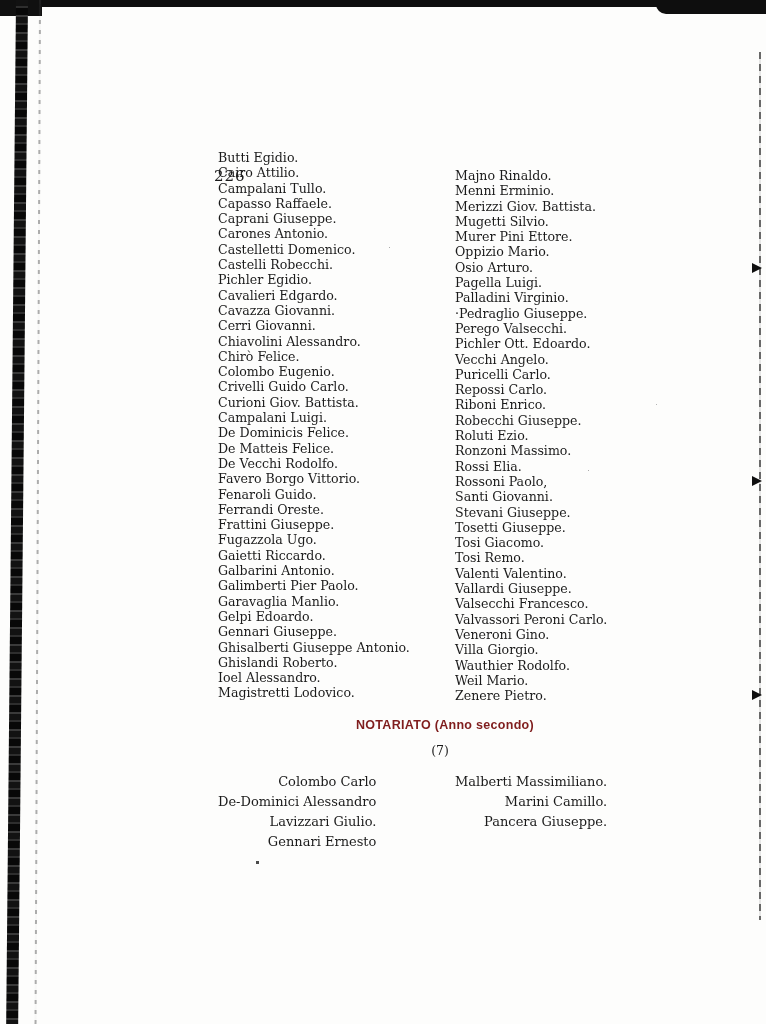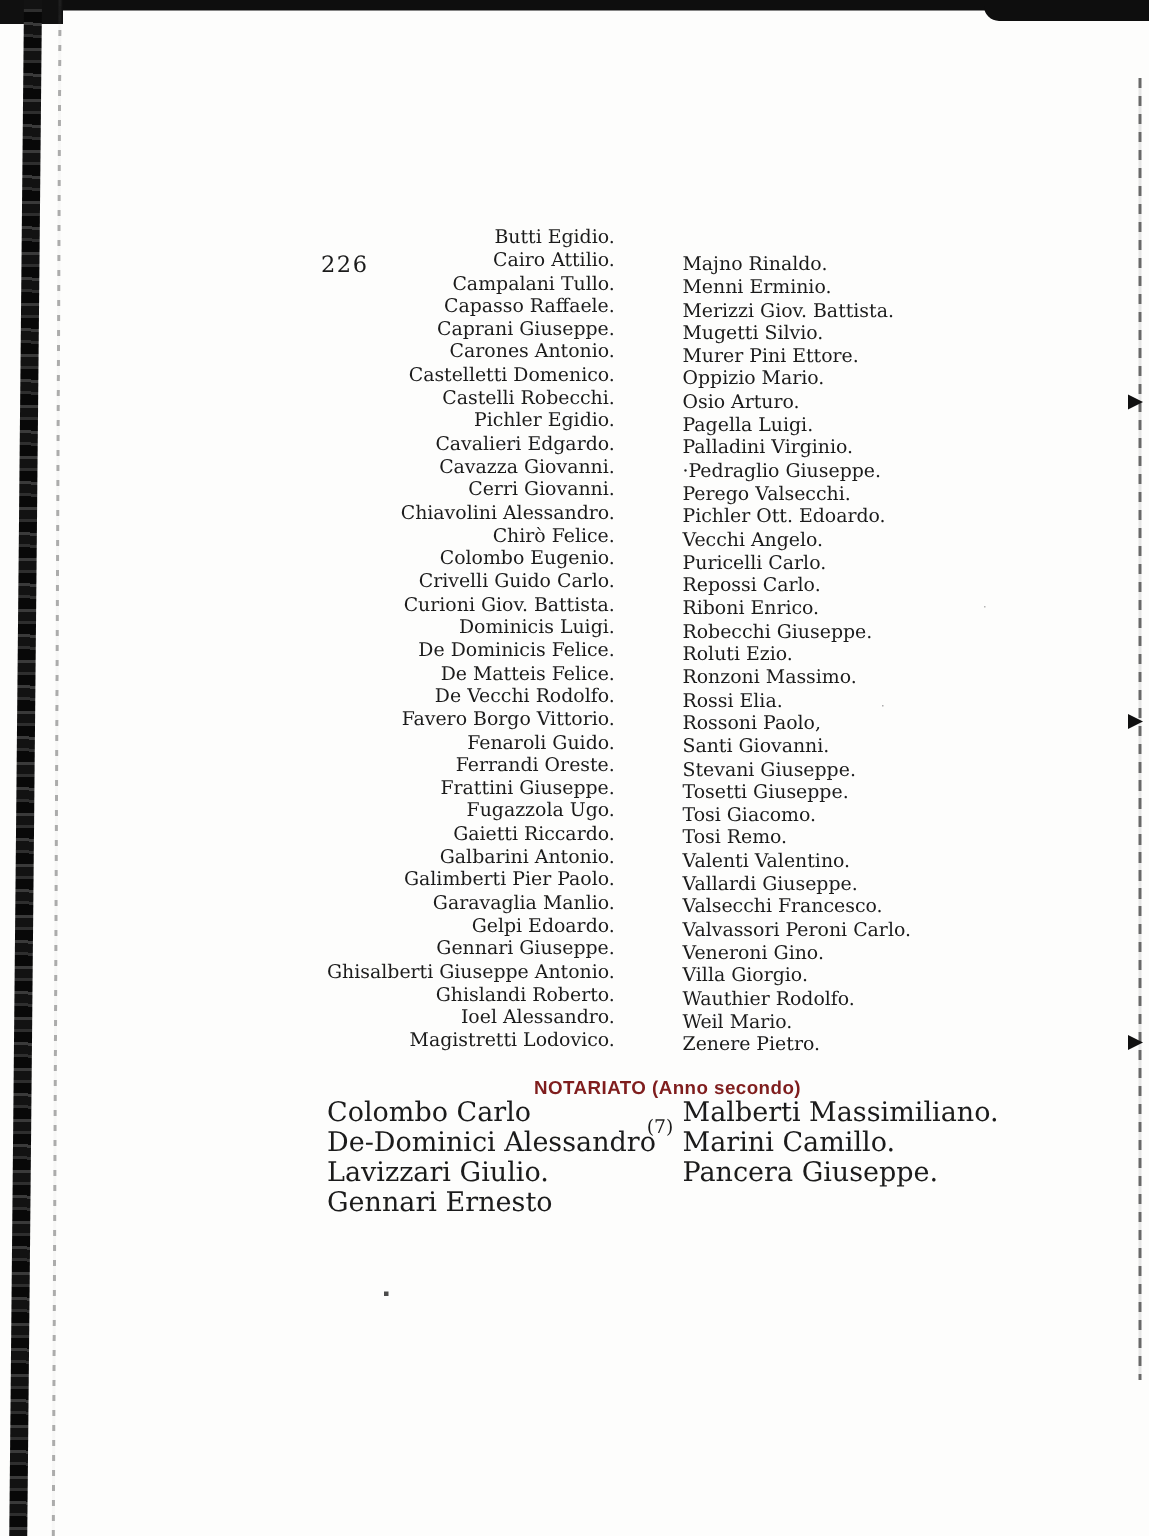--- a/index.html
+++ b/index.html
@@ -29,29 +29,29 @@
   .edge-arrow { position:absolute; left:752px; width:0; height:0;
     border-top:5px solid transparent; border-bottom:5px solid transparent;
     border-left:10px solid #101010; }
   .arrow-1 { top:263px; } .arrow-2 { top:476px; } .arrow-3 { top:690px; }
   .specks { position:absolute; left:0; top:0; width:1px; height:1px; background:transparent;
     box-shadow:257px 862px 0 1px rgba(30,30,30,.8), 389px 247px 0 0 rgba(90,90,90,.5),
       588px 470px 0 0 rgba(90,90,90,.5), 656px 404px 0 0 rgba(110,110,110,.5); }
   
   .page-number { position:absolute; left:214px; top:123px; font-size:15px; letter-spacing:1px;margin-top:44px; }
   .roster-col { position:absolute; top:150px; font-size:12.6px; line-height:15.3px; }
-  .roster-left  { left:218px;text-align:right; }
+  .roster-left  { left:218px; }
   .roster-right { left:455px;margin-top:18px; }
   .roster-col .line { white-space:nowrap; }
   .section-heading { position:absolute; top:718px; left:150px; width:590px; text-align:center;
     font-family:"Liberation Sans", sans-serif; font-weight:bold; font-size:12.5px;
     letter-spacing:.3px; color:#7f1d1d; }
   .section-count { position:absolute; top:743px; left:150px; width:580px; text-align:center;
     font-size:12.5px; }
-  .notariato-col { position:absolute; top:732px; font-size:18px; line-height:20px; }
+  .notariato-col { position:absolute; top:772px; font-size:13px; line-height:20px;text-align:right; }
   .notariato-left  { left:218px; }
   .notariato-right { left:455px; }
   .notariato-col .line { white-space:nowrap; }
 </style>
 </head>
 <body>
 
 <div class="top-band"></div>
 <div class="corner-block"></div>
 <div class="gutter-stripe"></div>
@@ -75,21 +75,21 @@
     <div class="line">Castelli Robecchi.</div>
     <div class="line">Pichler Egidio.</div>
     <div class="line">Cavalieri Edgardo.</div>
     <div class="line">Cavazza Giovanni.</div>
     <div class="line">Cerri Giovanni.</div>
     <div class="line">Chiavolini Alessandro.</div>
     <div class="line">Chirò Felice.</div>
     <div class="line">Colombo Eugenio.</div>
     <div class="line">Crivelli Guido Carlo.</div>
     <div class="line">Curioni Giov. Battista.</div>
-    <div class="line">Dominicis Luigi.</div>
+    <div class="line">Campalani Luigi.</div>
     <div class="line">De Dominicis Felice.</div>
     <div class="line">De Matteis Felice.</div>
     <div class="line">De Vecchi Rodolfo.</div>
     <div class="line">Favero Borgo Vittorio.</div>
     <div class="line">Fenaroli Guido.</div>
     <div class="line">Ferrandi Oreste.</div>
     <div class="line">Frattini Giuseppe.</div>
     <div class="line">Fugazzola Ugo.</div>
     <div class="line">Gaietti Riccardo.</div>
     <div class="line">Galbarini Antonio.</div>

